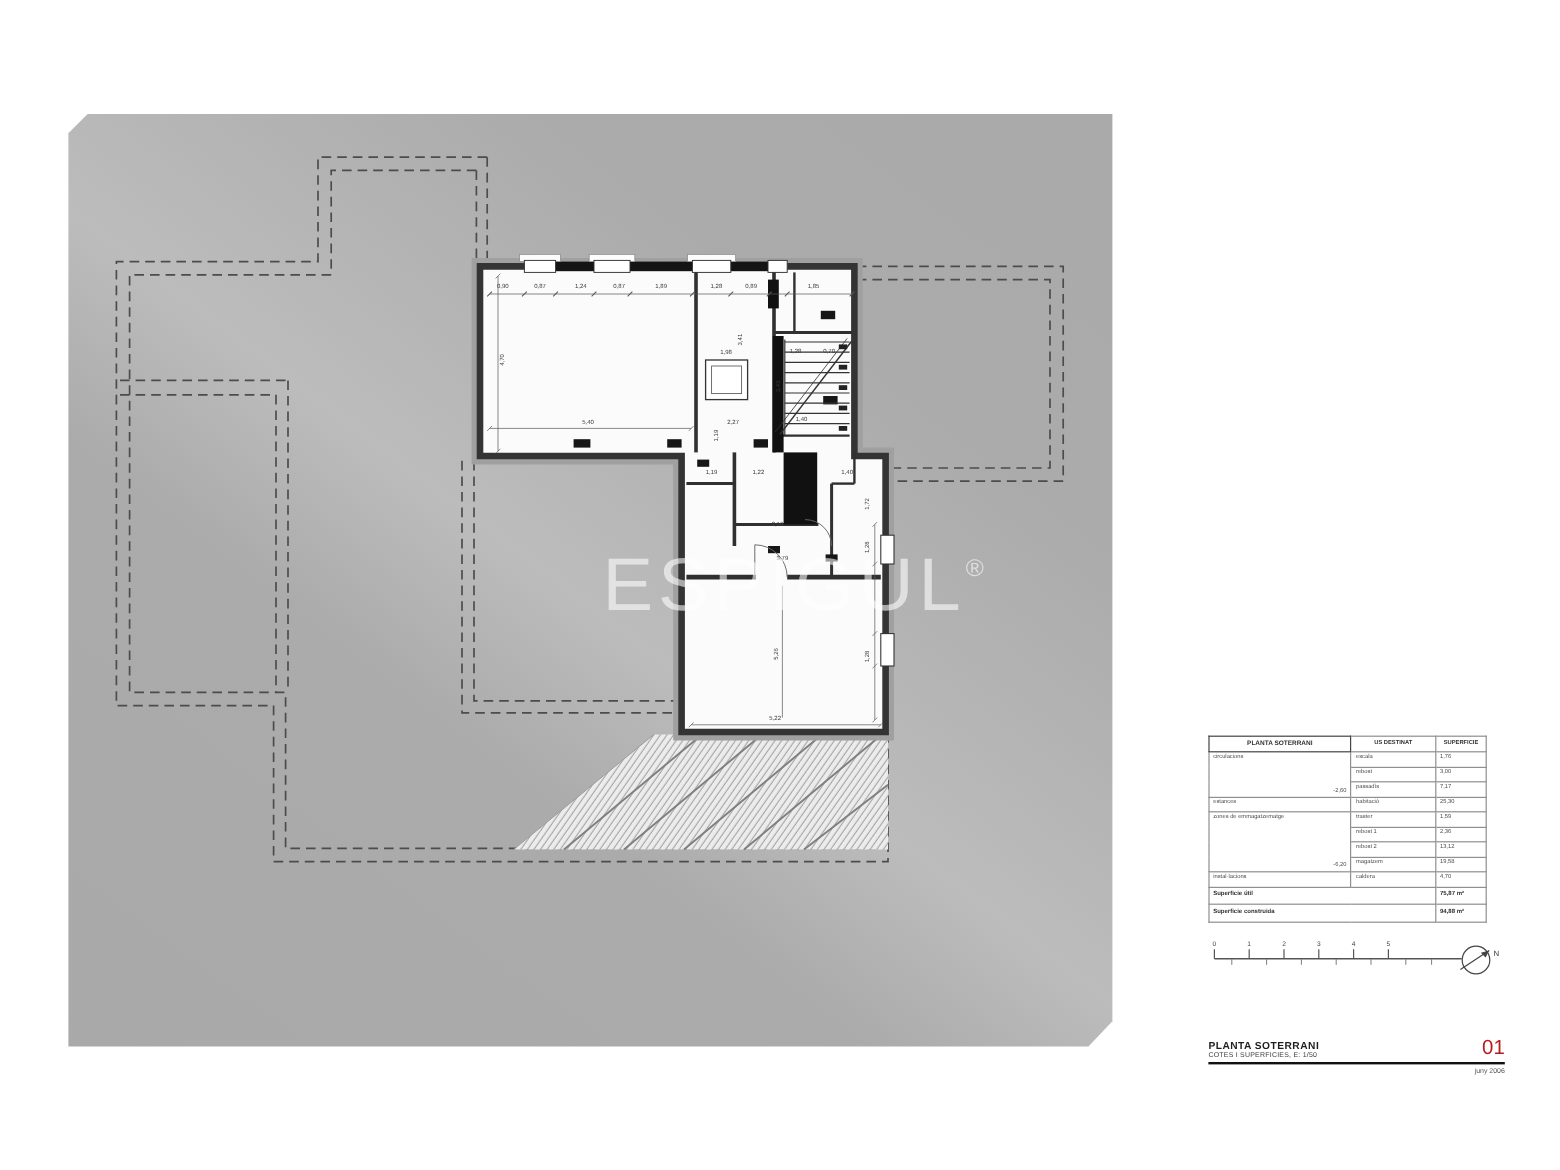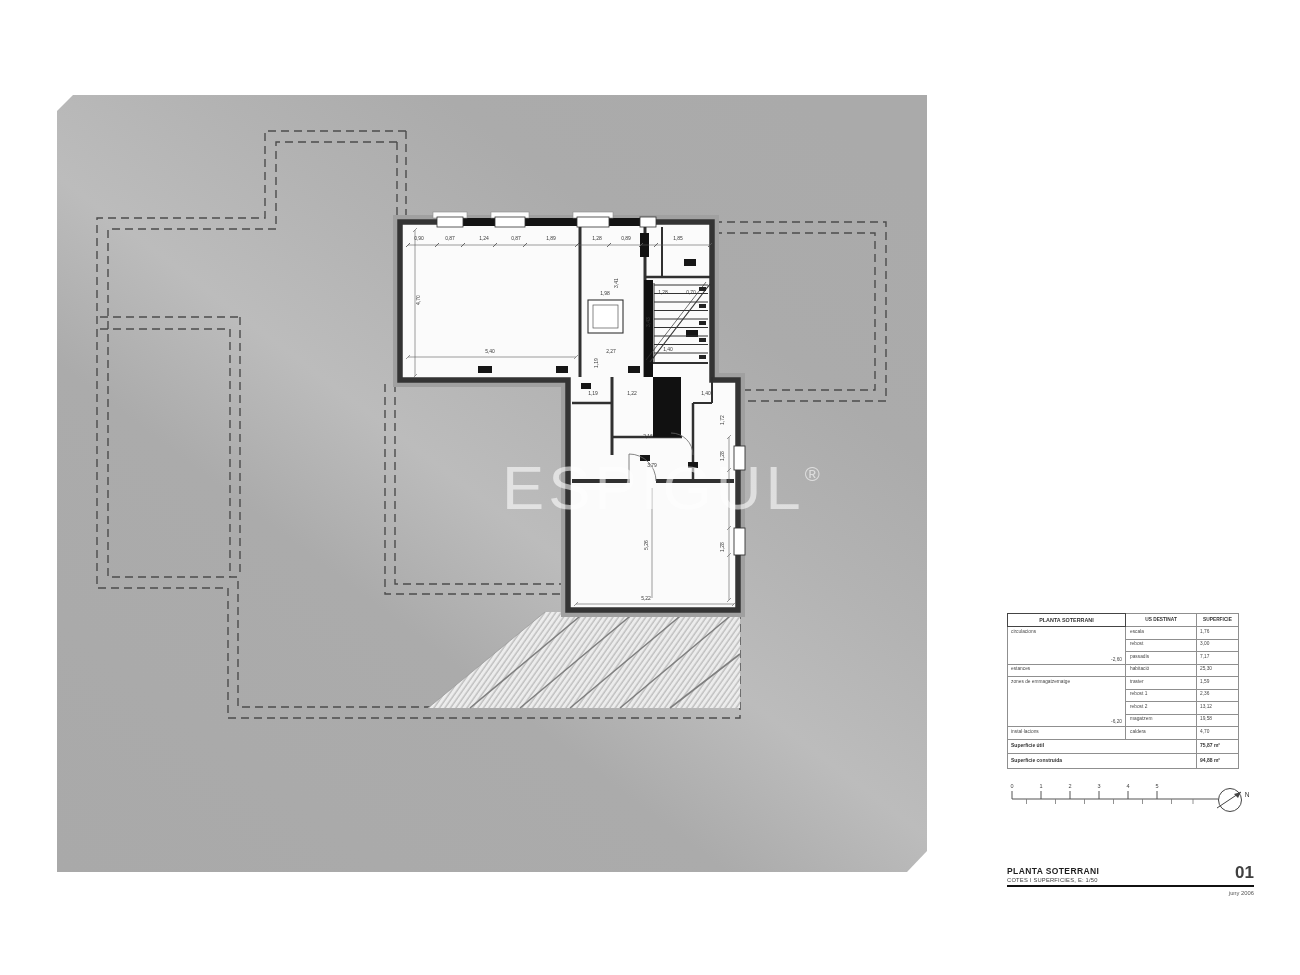--- a/index.html
+++ b/index.html
@@ -28,21 +28,21 @@
   .areas td.zone{position:relative;padding:1.5px 0 0 3px;}
   .areas td.zone .znote{position:absolute;right:3px;bottom:1px;font-size:4.8px;color:#4a4a4a;}
   .areas tr.total td{font-weight:bold;color:#333;height:11px;padding:2.5px 0 0 3px;font-size:5px;
       border-top:1.1px solid #555;}
 
   
   .titleblock{position:absolute;left:1007px;top:866px;width:247px;z-index:4;}
   .tb-title{font-size:8.5px;font-weight:bold;color:#1e1e1e;letter-spacing:0.4px;}
   .tb-sub{font-size:5.8px;color:#3c3c3c;margin-top:1px;letter-spacing:0.2px;}
   .tb-rule{border-top:2.4px solid #111;margin-top:2px;width:247px;}
-  .tb-num{position:absolute;right:0;top:-3px;font-size:17px;font-weight:bold;color:#404040;}
+  .tb-num{position:absolute;right:0;top:-3px;font-size:17px;font-weight:normal;color:#b91c1c;}
   .tb-date{text-align:right;font-size:5.8px;color:#555;margin-top:3px;}
 </style>
 </head>
 <body>
 
 <div id="app">
 
   <svg width="1300" height="975" viewBox="0 0 1300 975" style="position:absolute;left:0;top:0;z-index:1;">
     <defs>
       <pattern id="hatch" width="4.5" height="4.5" patternUnits="userSpaceOnUse" patternTransform="rotate(35)">

